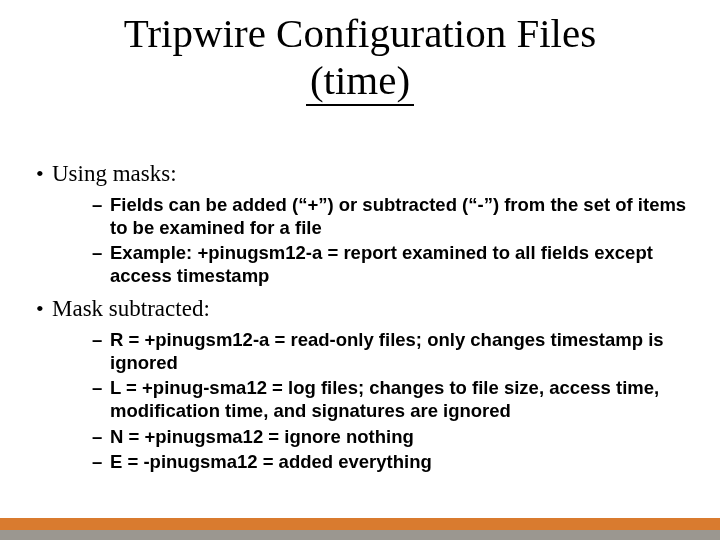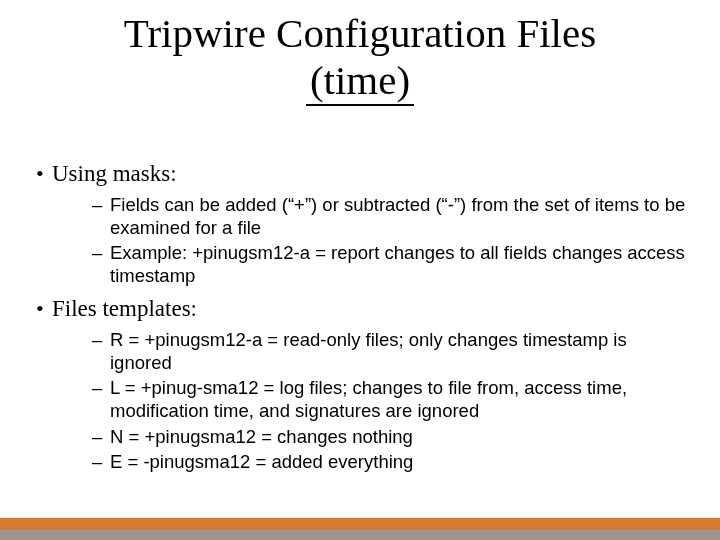--- a/index.html
+++ b/index.html
@@ -64,20 +64,21 @@
     top: 0;
     font-size: 22px;
   }
   ul.sub {
     list-style: none;
     margin: 4px 0 8px 0;
     padding: 0 0 0 40px;
     font-family: Arial, Helvetica, sans-serif;
     font-size: 18.5px;
     line-height: 1.25;
+    font-weight: bold;
   }
   ul.sub > li {
     position: relative;
     padding-left: 18px;
     margin-bottom: 2px;
   }
   ul.sub > li::before {
     content: "–";
     position: absolute;
     left: 0;
@@ -148,29 +149,29 @@
     <span>Tripwire Configuration Files</span><br>
     <span class="title-line2">(time)</span>
   </div>
 
   <div class="body">
     <ul class="top">
       <li>
         <span>Using masks:</span>
         <ul class="sub">
           <li>Fields can be added (“+”) or subtracted (“-”) from the set of items to be examined for a file</li>
-          <li>Example: +pinugsm12-a = report changes to all fields changes access timestamp</li>
+          <li>Example: +pinugsm12-a = report examined to all fields except access timestamp</li>
         </ul>
       </li>
       <li>
-        <span>Files templates:</span>
+        <span>Mask subtracted:</span>
         <ul class="sub">
           <li>R = +pinugsm12-a = read-only files; only changes timestamp is ignored</li>
-          <li>L = +pinug-sma12 = log files; changes to file from, access time, modification time, and signatures are ignored</li>
-          <li>N = +pinugsma12 = changes nothing</li>
+          <li>L = +pinug-sma12 = log files; changes to file size, access time, modification time, and signatures are ignored</li>
+          <li>N = +pinugsma12 = ignore nothing</li>
           <li>E = -pinugsma12 = added everything</li>
         </ul>
       </li>
     </ul>
   </div>
 
   <div class="footer-bar">
     <div class="footer-orange"></div>
     <div class="footer-gray"></div>
   </div>

